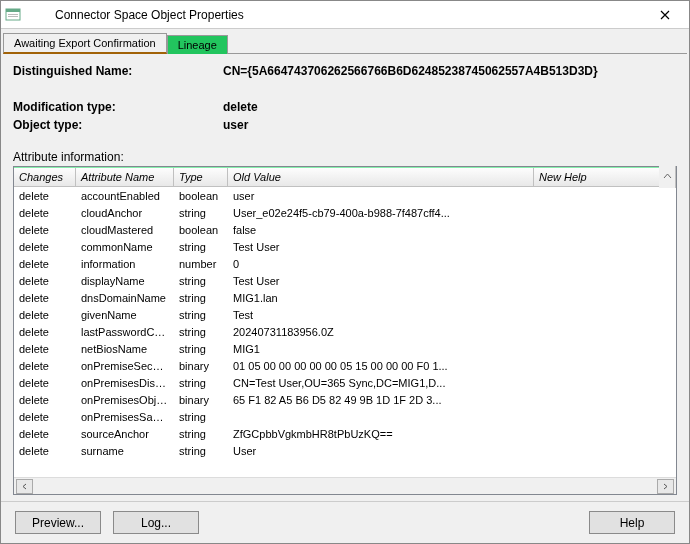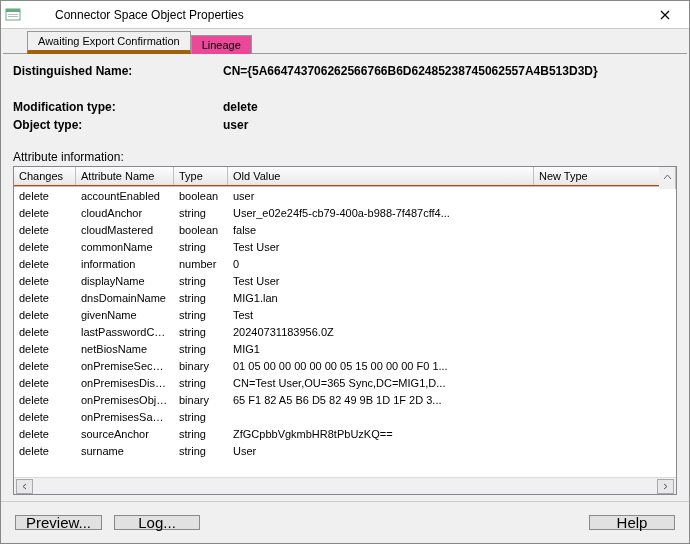--- a/index.html
+++ b/index.html
@@ -4,43 +4,43 @@
 <style>
   * { box-sizing: border-box; }
   html, body { margin:0; padding:0; font-family: "Segoe UI", Tahoma, sans-serif; font-size:12px; color:#000; background:#fff; }
   .window { width:690px; height:544px; border:1px solid #888; background:#f0f0f0; position:relative; display:flex; flex-direction:column; }
   .titlebar { height:28px; background:#fff; border-bottom:1px solid #ccc; display:flex; align-items:center; padding:0 4px;gap:28px; }
   .titlebar .icon { width:16px; height:16px; margin-right:6px; display:flex; align-items:center; justify-content:center; }
   .titlebar .title { flex:1; font-size:12px; }
   .titlebar .close { width:40px; height:26px; display:flex; align-items:center; justify-content:center; font-size:15px; cursor:default; }
   .tabs { height:24px; display:flex; align-items:flex-end; padding:4px 2px 0 2px; }
   .tab { border:1px solid #999; border-bottom:none; padding:3px 10px; background:#f0f0f0; font-size:11px; position:relative; top:1px; margin-right:0; cursor:default; }
-  .tab.active { background:#f0f0f0; border-bottom:4px solid #a16207; z-index:2;margin-left:24px; }
-  .tab.inactive { background:#ec4899; }
+  .tab.active { background:#f0f0f0; border-bottom:2px solid #a16207; z-index:2; }
+  .tab.inactive { background:#22c55e; }
   .tabline { border-top:1px solid #999; margin:0 2px; }
   .panel { flex:1; padding:10px 12px 6px 12px; display:flex; flex-direction:column; min-height:0; }
   .row { display:flex; margin-bottom:4px;justify-content:space-between; }
   .label { width:210px; font-size:12px; }
   .label.bold { font-weight:bold; }
   .value { flex:1; font-size:12px;font-weight:bold; }
   .section-label { font-size:12px; margin-top:14px; margin-bottom:2px; }
   .gridwrap { flex:1; border:1px solid #828790; background:#fff; display:flex; flex-direction:column; min-height:0; }
-  .gridhead { display:flex; background:#c2410c; border-bottom:1px solid #c0c0c0; font-size:11px; height:20px; align-items:flex-start; }
+  .gridhead { display:flex; background:#86efac; border-bottom:1px solid #c0c0c0; font-size:11px; height:20px; align-items:center;font-style:italic; }
   .gh { border-right:1px solid #c0c0c0; padding:3px 5px; white-space:nowrap; overflow:hidden; text-overflow:ellipsis; background:linear-gradient(#fdfdfd,#e8e8e8); }
   .gh.last { border-right:none; flex:1; }
   .gridbody { flex:1; overflow:auto; font-size:11px; }
   .gr { display:flex; height:17px; align-items:center; }
   .gc { padding:1px 5px; white-space:nowrap; overflow:hidden; text-overflow:ellipsis; border-right:0px solid transparent; }
   .c0 { width:62px; } .c1 { width:98px; } .c2 { width:54px; } .c3 { width:306px; } .c4 { width:106px; flex:1; }
   .hscroll { height:17px; background:#f0f0f0; border-top:1px solid #dcdcdc; display:flex; align-items:center; justify-content:space-between; padding:0 2px; }
   .scrollbtn { width:17px; height:15px; border:1px solid #aaa; background:#e8e8e8; display:flex; align-items:center; justify-content:center; font-size:9px; color:#555; cursor:default;}
   .vscroll-ind { width:17px; background:#f0f0f0; }
   .buttons { height:42px; border-top:1px solid #ccc; display:flex; align-items:center; padding:0 14px; gap:12px; background:#f0f0f0; }
   .buttons .spacer { flex:1; }
-  .btn { min-width:86px; height:15px; border:1px solid #8a8a8a; background:#e1e1e1; font-size:15px; padding:0 10px; cursor:default; display:flex; align-items:center; justify-content:center; }
+  .btn { min-width:86px; height:23px; border:1px solid #8a8a8a; background:#e1e1e1; font-size:12px; padding:0 10px; cursor:default; display:flex; align-items:center; justify-content:center; }
   .gridbody::-webkit-scrollbar { width:17px; height:17px; }
   .gridbody::-webkit-scrollbar-thumb { background:#c2c2c2; border:1px solid #a0a0a0; }
   .gridbody::-webkit-scrollbar-track { background:#f0f0f0; }
 </style>
 </head>
 <body>
 
 <div class="window">
   <div class="titlebar">
     <span class="icon">
@@ -81,21 +81,21 @@
     </div>
 
     <div class="section-label">Attribute information:</div>
 
     <div class="gridwrap">
       <div class="gridhead">
         <div class="gh c0">Changes</div>
         <div class="gh c1">Attribute Name</div>
         <div class="gh c2">Type</div>
         <div class="gh c3">Old Value</div>
-        <div class="gh c4 last">New Type</div>
+        <div class="gh c4 last">New Help</div>
         <div class="gh vscroll-ind" style="width:17px;padding:0;">
           <svg width="17" height="20" viewBox="0 0 17 20">
               <path d="M5 12 L8.5 8 L12 12" stroke="#666" stroke-width="1" fill="none"></path>
             </svg>
         </div>
       </div>
       <div class="gridbody" id="gridbody">
           <div class="gr">
             <div class="gc c0">delete</div>
             <div class="gc c1">accountEnabled</div>

